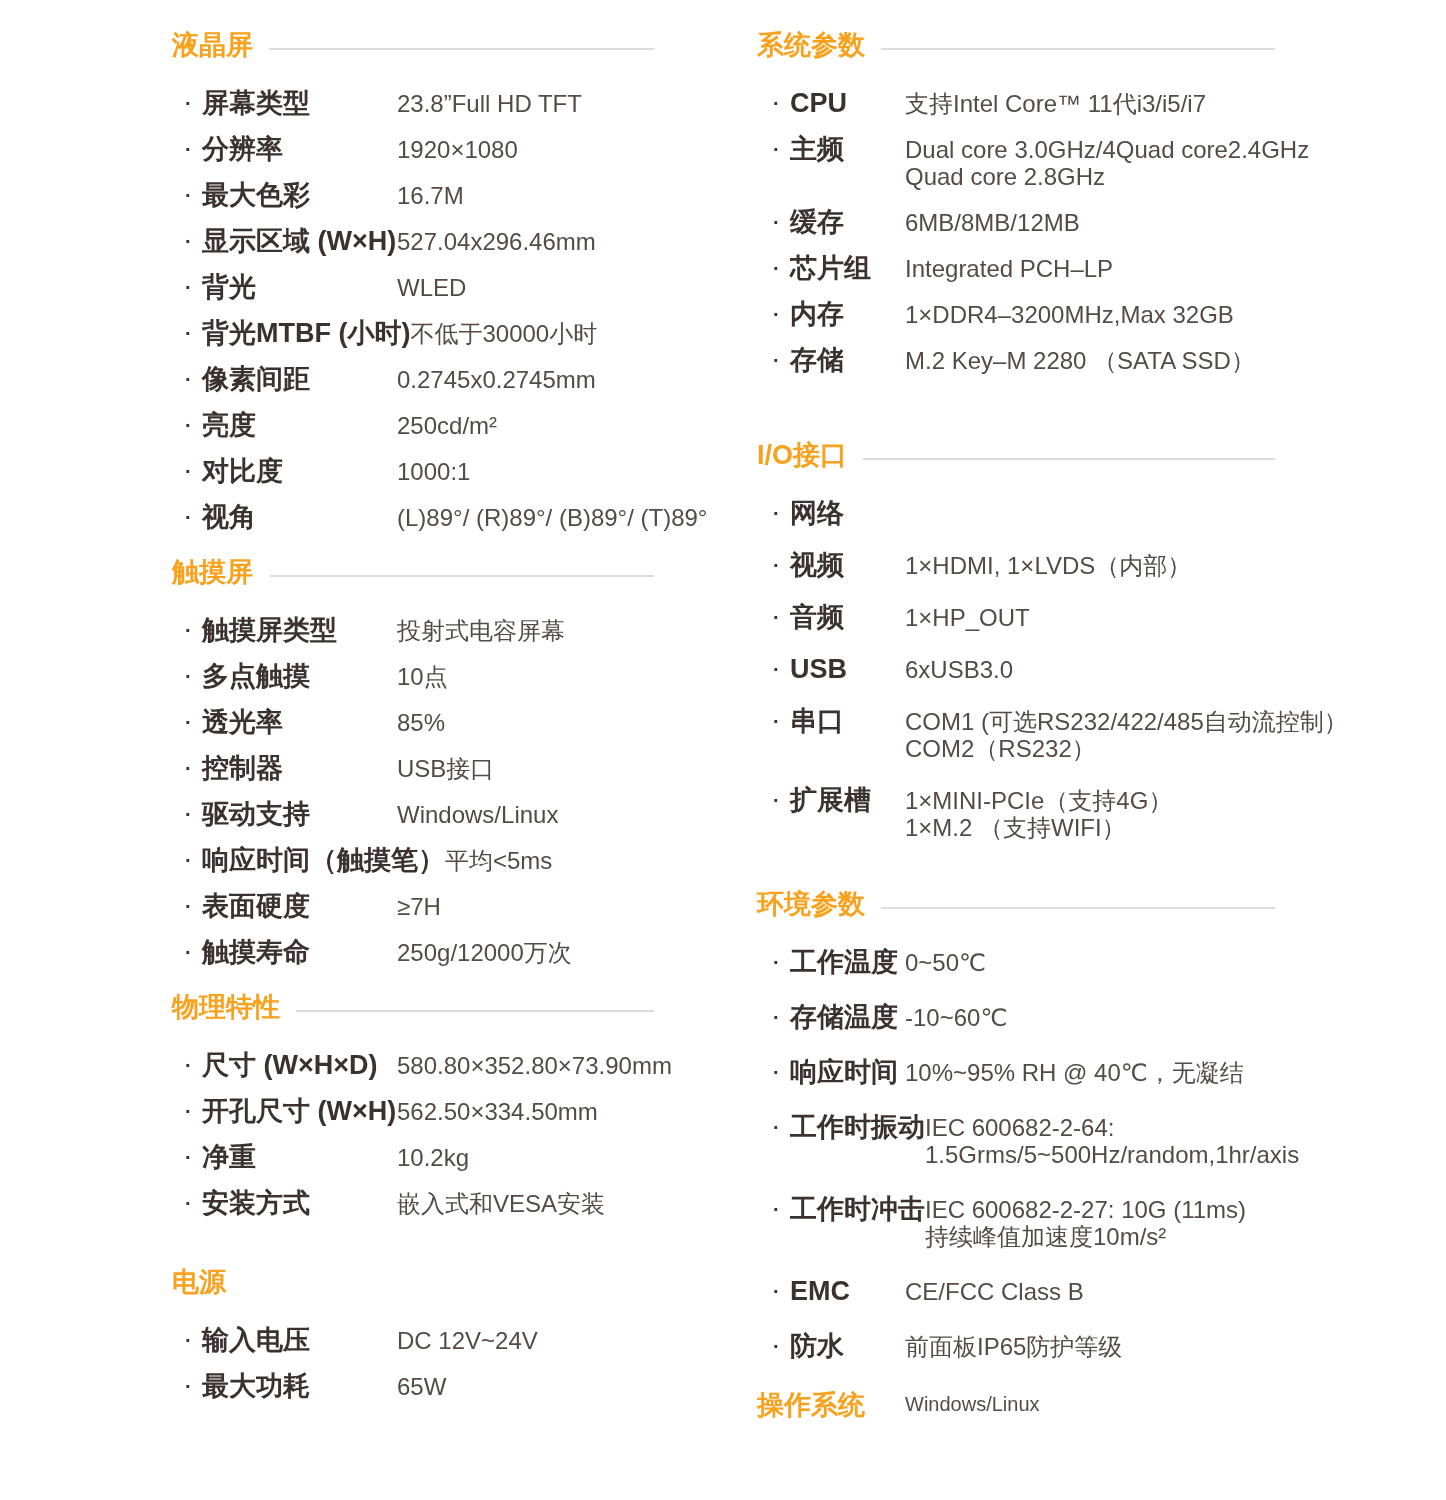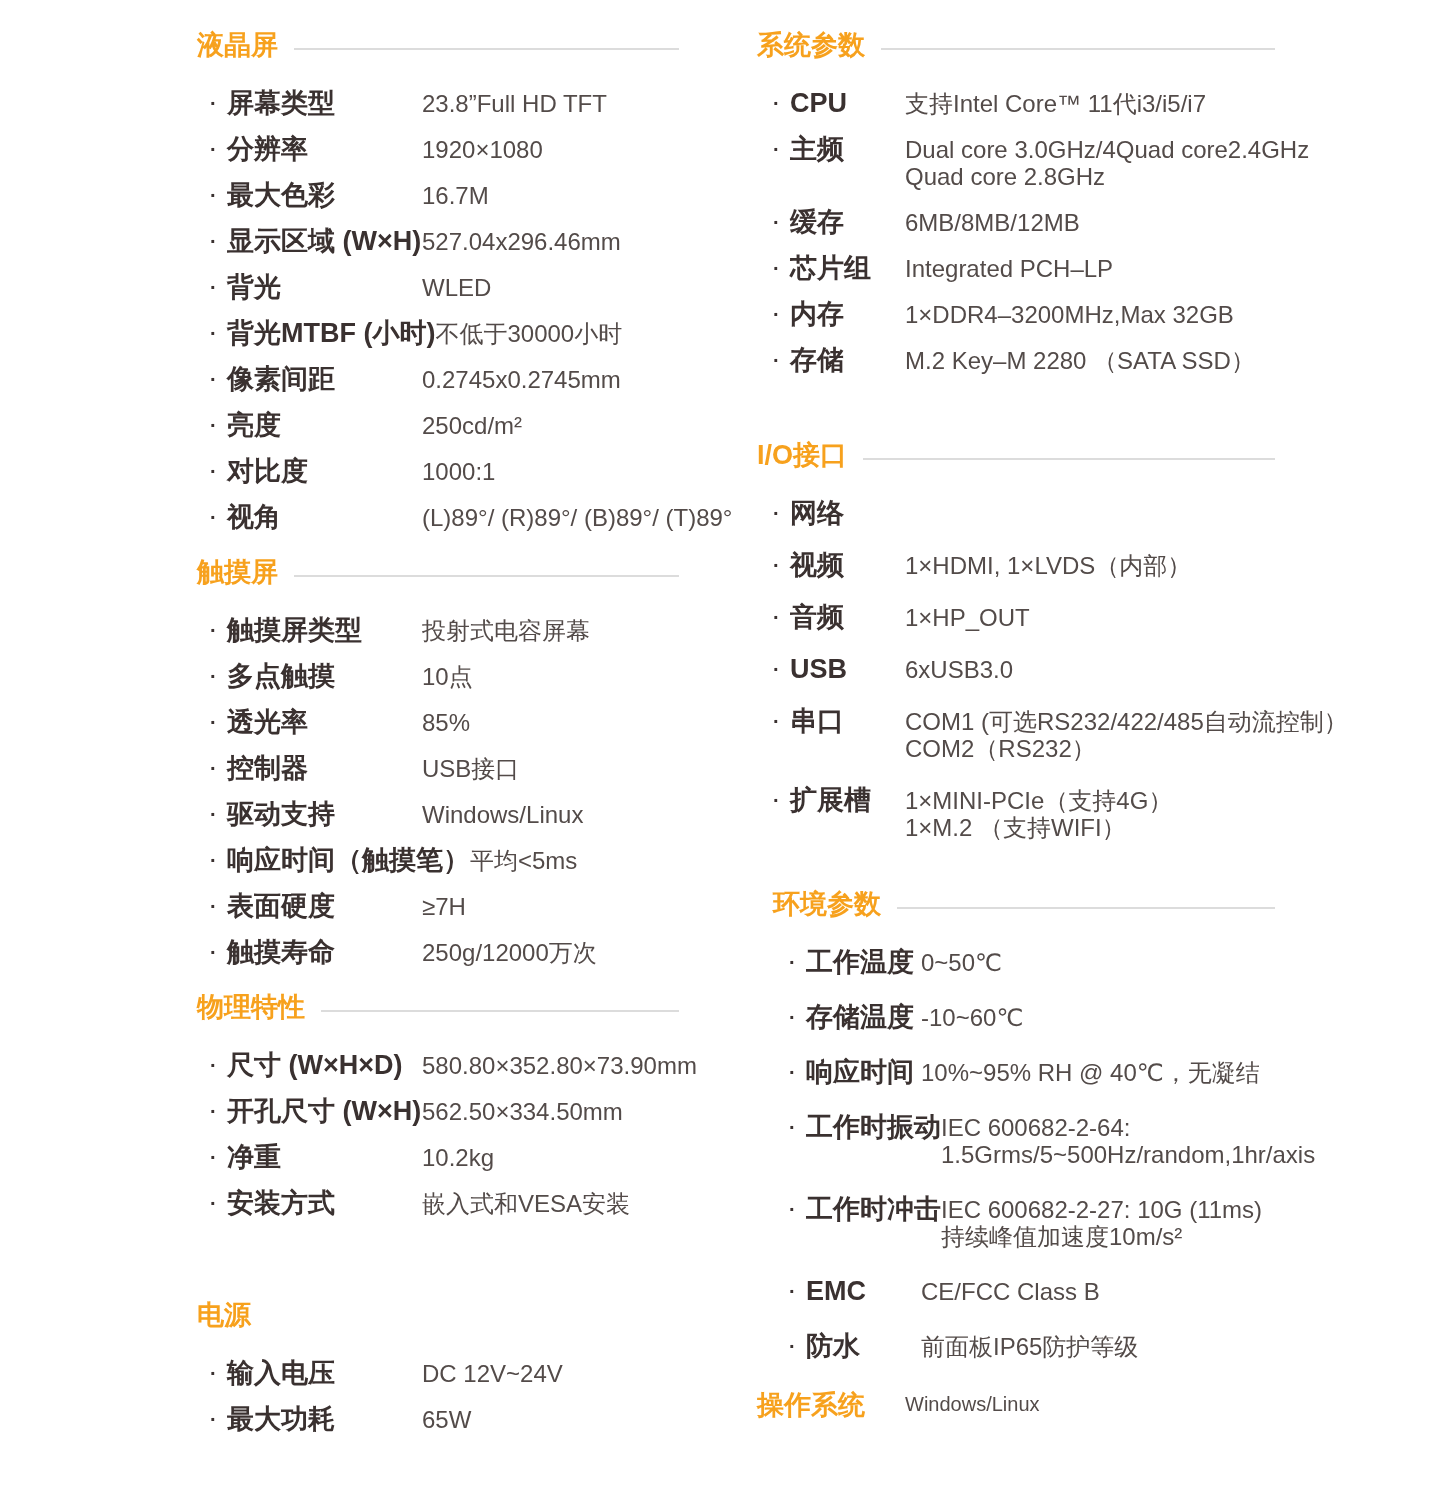--- a/index.html
+++ b/index.html
@@ -5,21 +5,21 @@
   html, body { margin: 0; padding: 0; }
   body {
     width: 1446px; height: 1500px;
     background: #ffffff;
     font-family: "Liberation Sans", "DejaVu Sans", sans-serif;
     color: #3a3130;
     overflow: hidden;
   }
   .page { position: relative; width: 1446px; height: 1500px; background: #fff; }
   .col { position: absolute; top: 28px; }
-  .col-left  { left: 197px; width: 482px; }
+  .col-left  { left: 172px; width: 482px; }
   .col-right { left: 757px; width: 518px; }
 
   section { display: block; }
   .sec-head {
     position: relative;
     display: flex; align-items: center;
     height: 34px; line-height: 34px;
     margin-bottom: 28px;
   }
   .sec-title {
@@ -49,30 +49,30 @@
     box-sizing: border-box; flex: 0 0 195px;
     font-size: 27px; font-weight: bold; color: #3a3130;
     white-space: nowrap;
   }
   .value { flex: 1; font-size: 24px; color: #534b49; }
   .vline { display: block; white-space: nowrap; }
 
   
   .col-left  .row { margin-bottom: 19px; }
   .col-left  section { margin-bottom: 24px; }
-  .col-left  section:nth-of-type(3) { margin-bottom: 81px; }
+  .col-left  section:nth-of-type(3) { margin-bottom: 48px; }
 
   .col-right .bullet { flex: 0 0 33px; padding-left: 16px; }
   .col-right .label  { flex: 0 0 115px; }
   .col-right section:nth-of-type(1) .row { margin-bottom: 19px; }
   .col-right section:nth-of-type(2) .row { margin-bottom: 25px; }
   .col-right section:nth-of-type(3) .row { margin-bottom: 28px; }
   .col-right section:nth-of-type(1) { margin-bottom: 64px; }
   .col-right section:nth-of-type(2) { margin-bottom: 46px; }
-  .col-right section:nth-of-type(3) { margin-bottom: 6px; margin-left: 16px; }
+  .col-right section:nth-of-type(3) { margin-bottom: 6px; }
 </style>
 </head>
 <body>
 
 <div class="page">
   <div class="col col-left" id="col-left">
       <section>
         <div class="sec-head">
           <h2 class="sec-title">液晶屏</h2>
           <span class="sec-line"></span>

